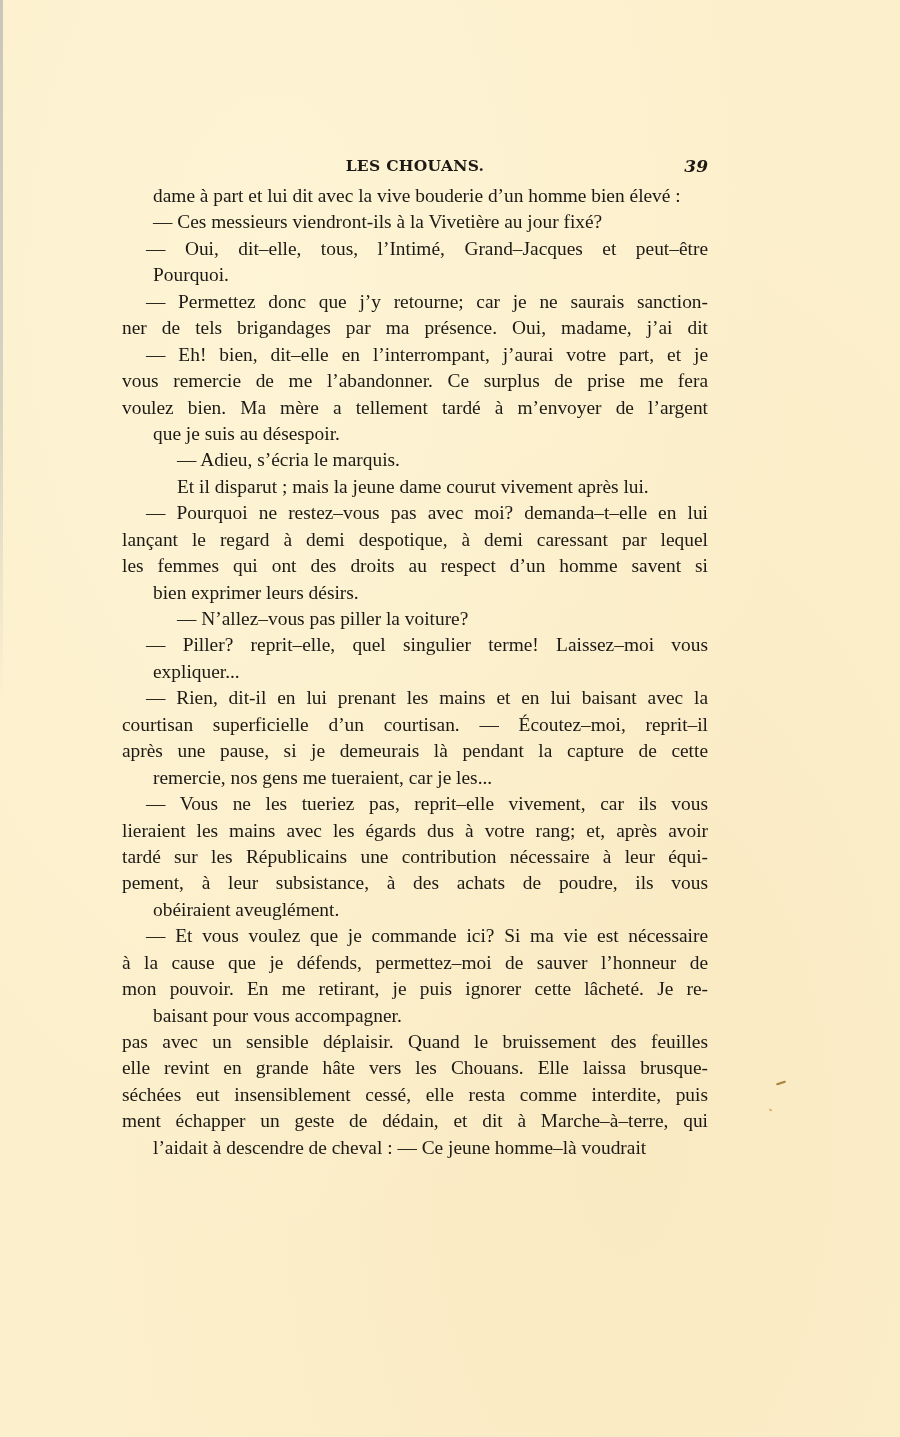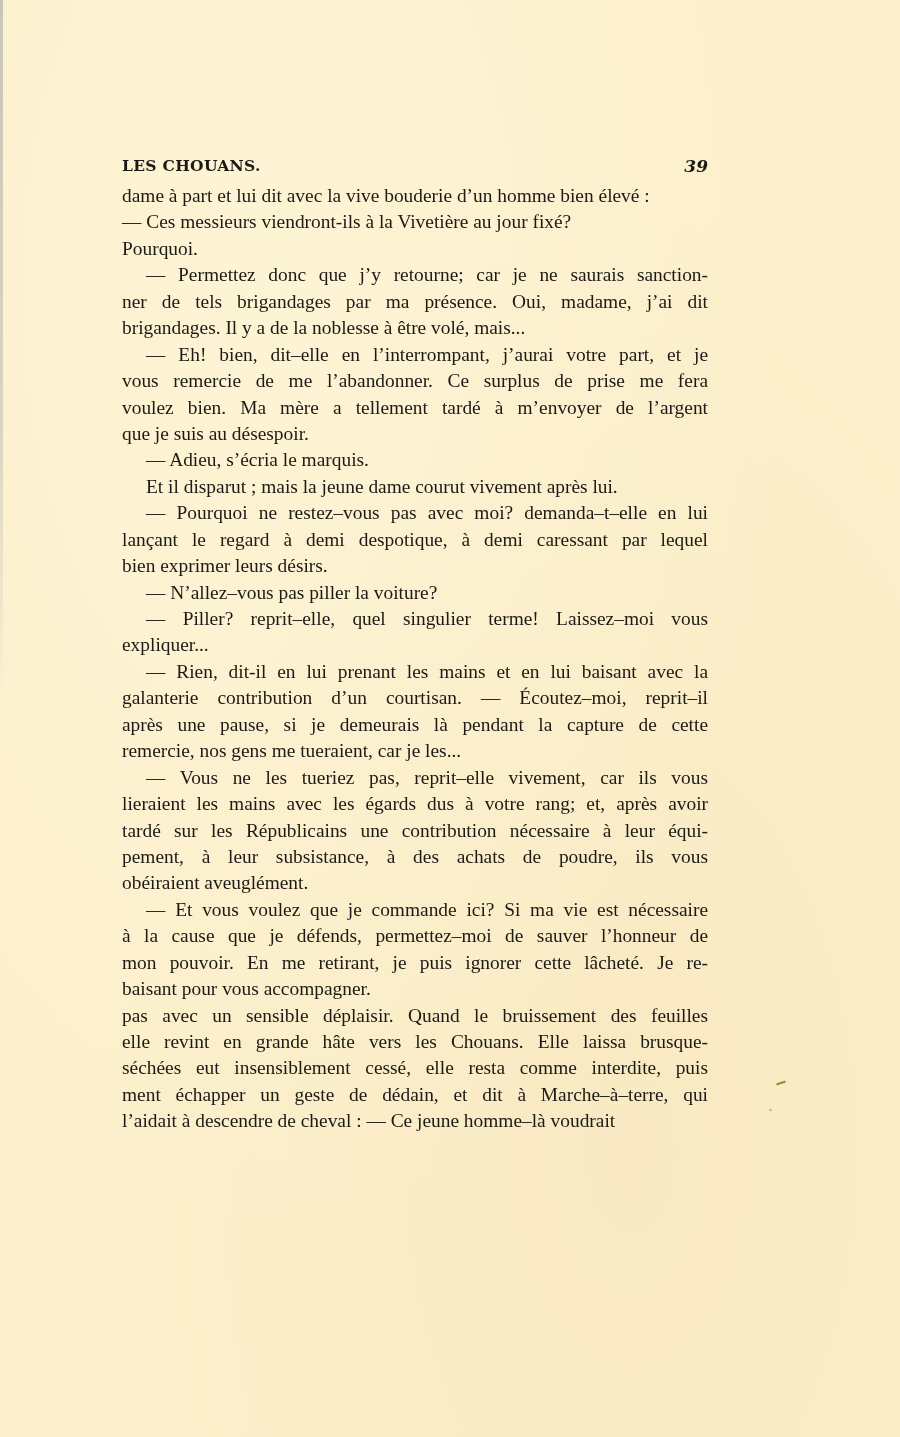--- a/index.html
+++ b/index.html
@@ -34,21 +34,21 @@
       left: 122px;
       width: 586px;
       height: 24px;
       font-family: "DejaVu Serif", serif;
       color: #1d1a16;
     }
     .running-title {
       position: absolute;
       left: 0; right: 0;
       top: 0;
-      text-align: left;
+      text-align: center;
       font-size: 15.5px;
       font-weight: bold;
       letter-spacing: 0.3px;
     }
     .folio {
       position: absolute;
       right: 0;
       top: 0;
       font-size: 17px;
       font-weight: bold;
@@ -66,20 +66,21 @@
     }
     .text-block .line {
       display: block;
       text-align: justify;
       text-align-last: justify;
       white-space: nowrap;
       height: 26.45px;
     }
     .text-block .line.last {
       text-align-last: left;
+      margin-left: 31px;
     }
     .text-block .line.ind {
       padding-left: 24px;
     }
     .speck {
       position: absolute;
       left: 776px;
       top: 1082px;
       width: 10px;
       height: 2px;
@@ -109,54 +110,55 @@
   </div>
 
   <div class="text-block" id="text-block">
       <div>
         <span class="line last">dame à part et lui dit avec la vive bouderie d’un homme bien élevé :</span>
       </div>
       <div>
         <span class="line last">— Ces messieurs viendront-ils à la Vivetière au jour fixé?</span>
       </div>
       <div>
+        <span class="line ind">— Oui, dit–elle, tous, l’Intimé, Grand–Jacques et peut–être</span>
         <span class="line last">Pourquoi.</span>
       </div>
       <div>
         <span class="line ind">— Permettez donc que j’y retourne; car je ne saurais sanction-</span>
         <span class="line">ner de tels brigandages par ma présence. Oui, madame, j’ai dit</span>
-        <span class="line last">brigandages. Il y a de la noblesse à être volé, mais...</span>
       </div>
       <div>
         <span class="line ind">— Eh! bien, dit–elle en l’interrompant, j’aurai votre part, et je</span>
         <span class="line">vous remercie de me l’abandonner. Ce surplus de prise me fera</span>
         <span class="line">voulez bien. Ma mère a tellement tardé à m’envoyer de l’argent</span>
         <span class="line last">que je suis au désespoir.</span>
       </div>
       <div>
         <span class="line ind last">— Adieu, s’écria le marquis.</span>
       </div>
       <div>
         <span class="line ind last">Et il disparut ; mais la jeune dame courut vivement après lui.</span>
       </div>
       <div>
         <span class="line ind">— Pourquoi ne restez–vous pas avec moi? demanda–t–elle en lui</span>
         <span class="line">lançant le regard à demi despotique, à demi caressant par lequel</span>
+        <span class="line">les femmes qui ont des droits au respect d’un homme savent si</span>
         <span class="line last">bien exprimer leurs désirs.</span>
       </div>
       <div>
         <span class="line ind last">— N’allez–vous pas piller la voiture?</span>
       </div>
       <div>
         <span class="line ind">— Piller? reprit–elle, quel singulier terme! Laissez–moi vous</span>
         <span class="line last">expliquer...</span>
       </div>
       <div>
         <span class="line ind">— Rien, dit-il en lui prenant les mains et en lui baisant avec la</span>
-        <span class="line">galanterie contribution d’un courtisan. — Écoutez–moi, reprit–il</span>
+        <span class="line">courtisan superficielle d’un courtisan. — Écoutez–moi, reprit–il</span>
         <span class="line">après une pause, si je demeurais là pendant la capture de cette</span>
         <span class="line last">remercie, nos gens me tueraient, car je les...</span>
       </div>
       <div>
         <span class="line ind">— Vous ne les tueriez pas, reprit–elle vivement, car ils vous</span>
         <span class="line">lieraient les mains avec les égards dus à votre rang; et, après avoir</span>
         <span class="line">tardé sur les Républicains une contribution nécessaire à leur équi-</span>
         <span class="line">pement, à leur subsistance, à des achats de poudre, ils vous</span>
         <span class="line last">obéiraient aveuglément.</span>
       </div>

